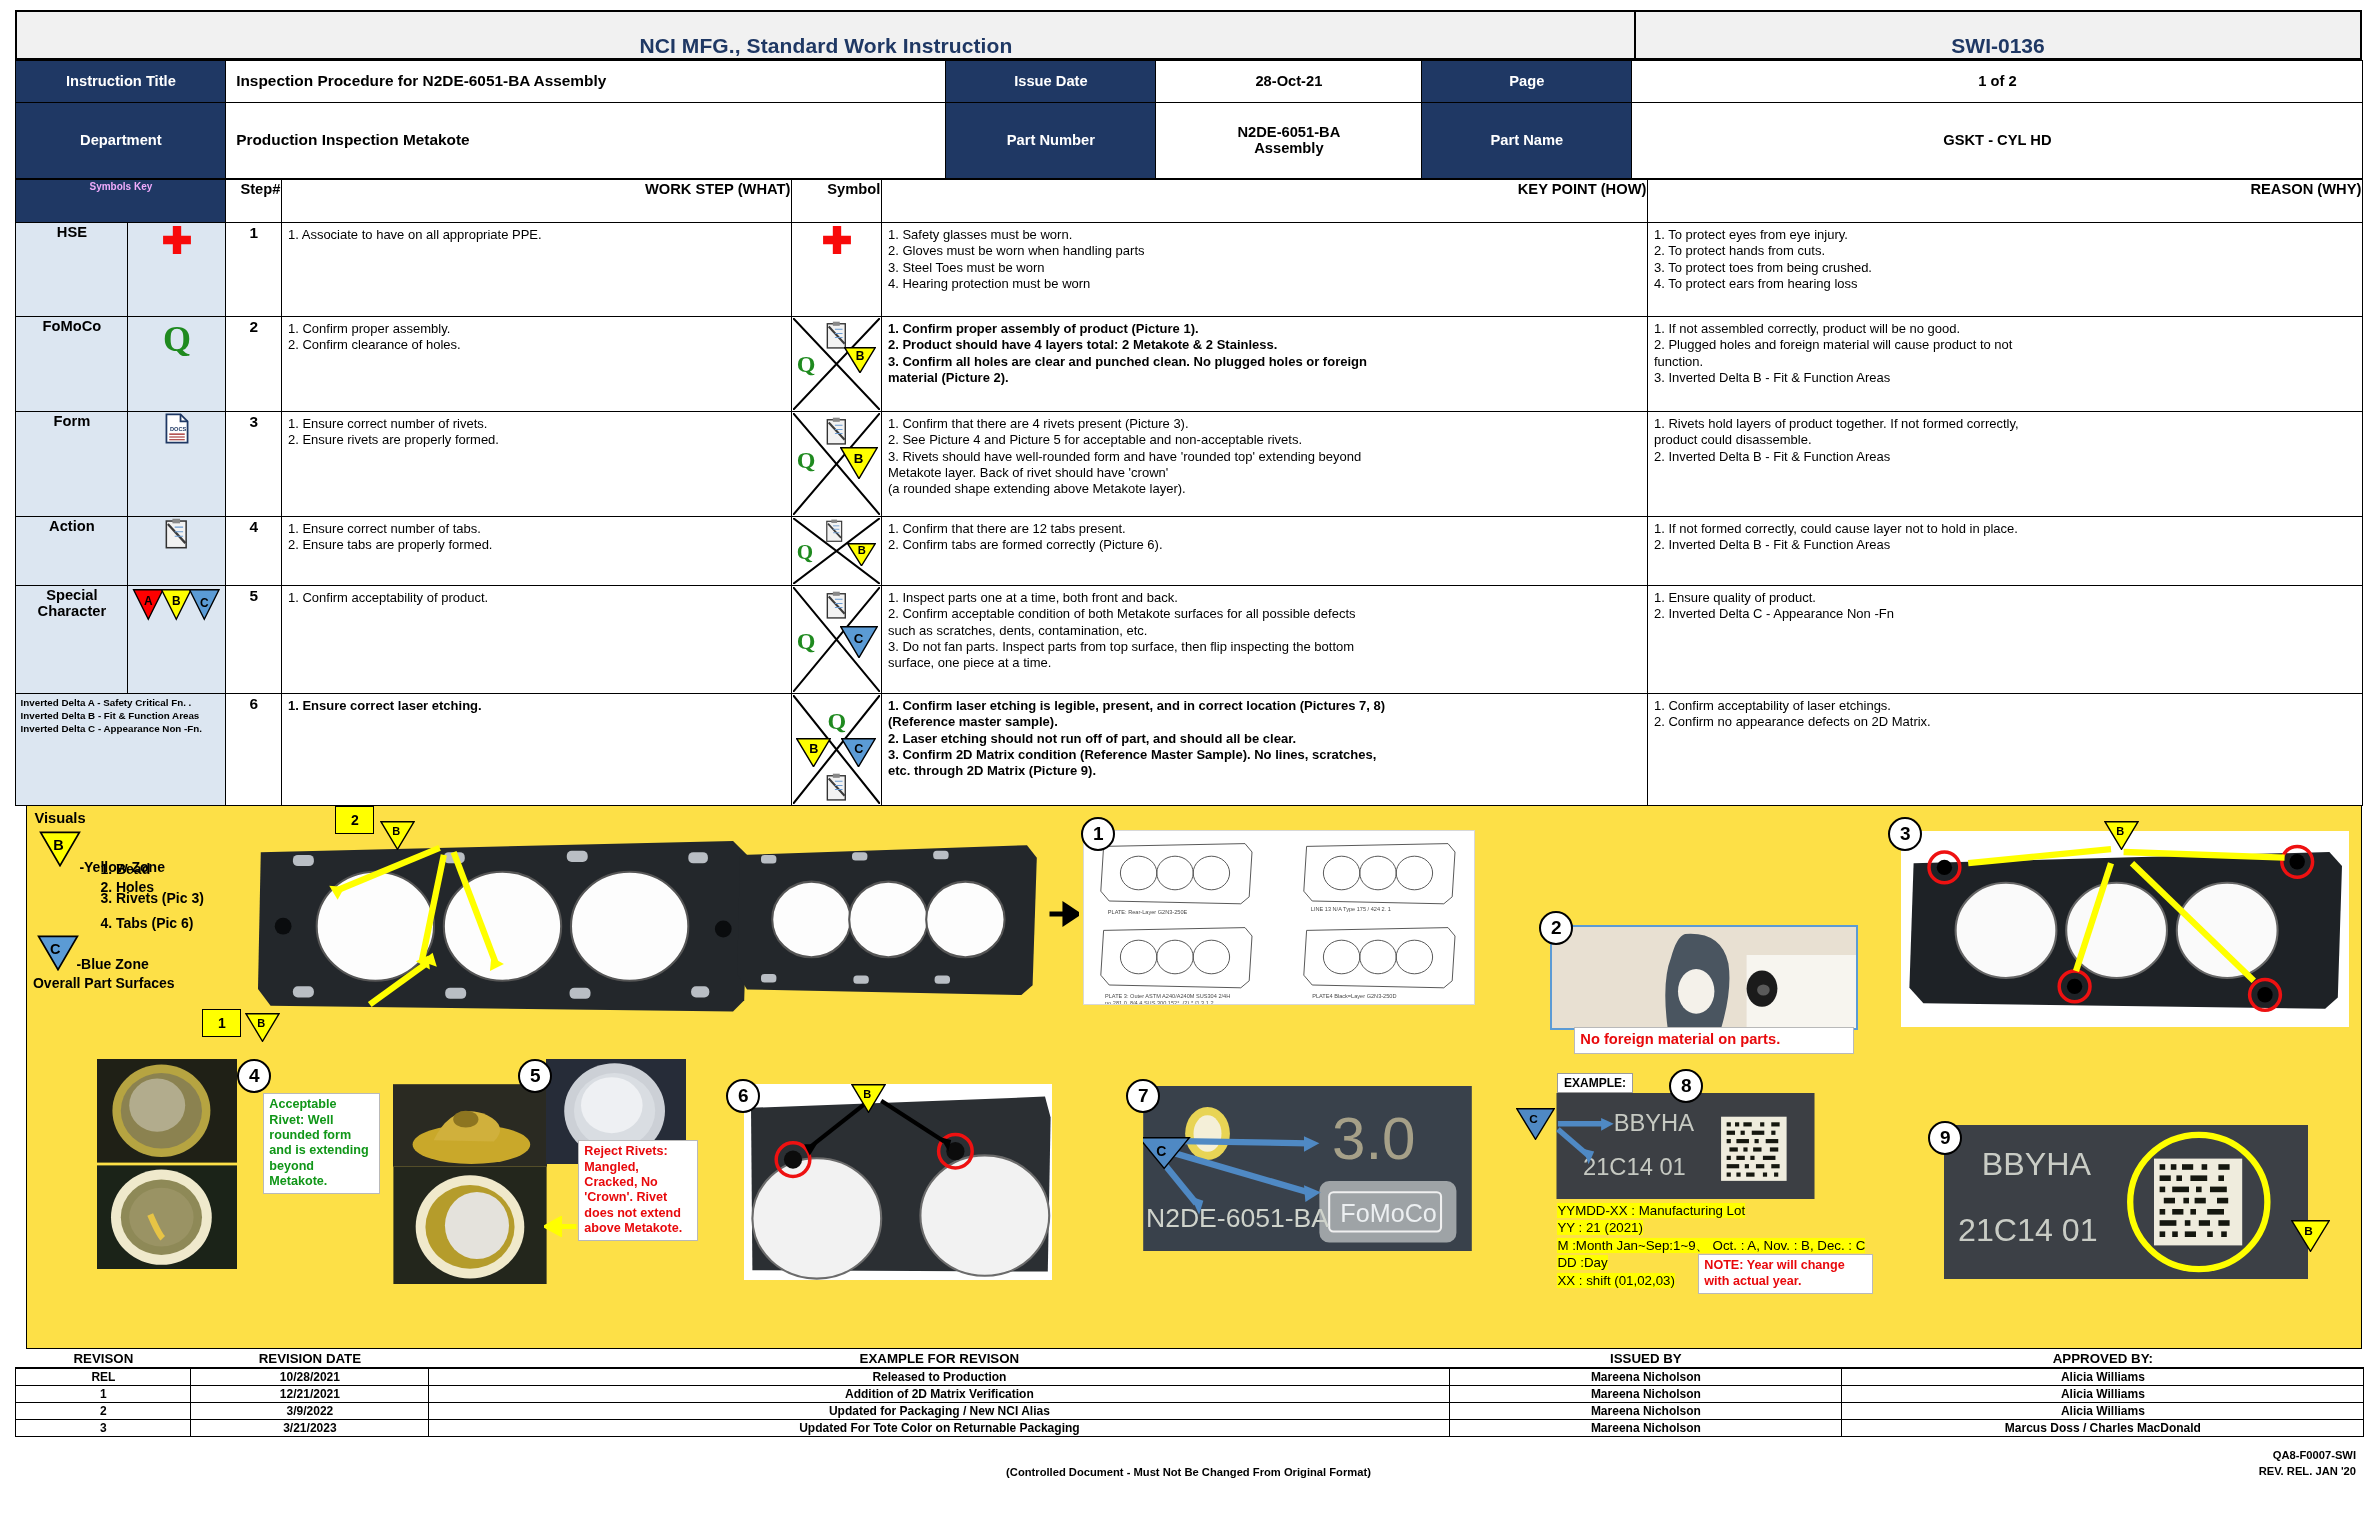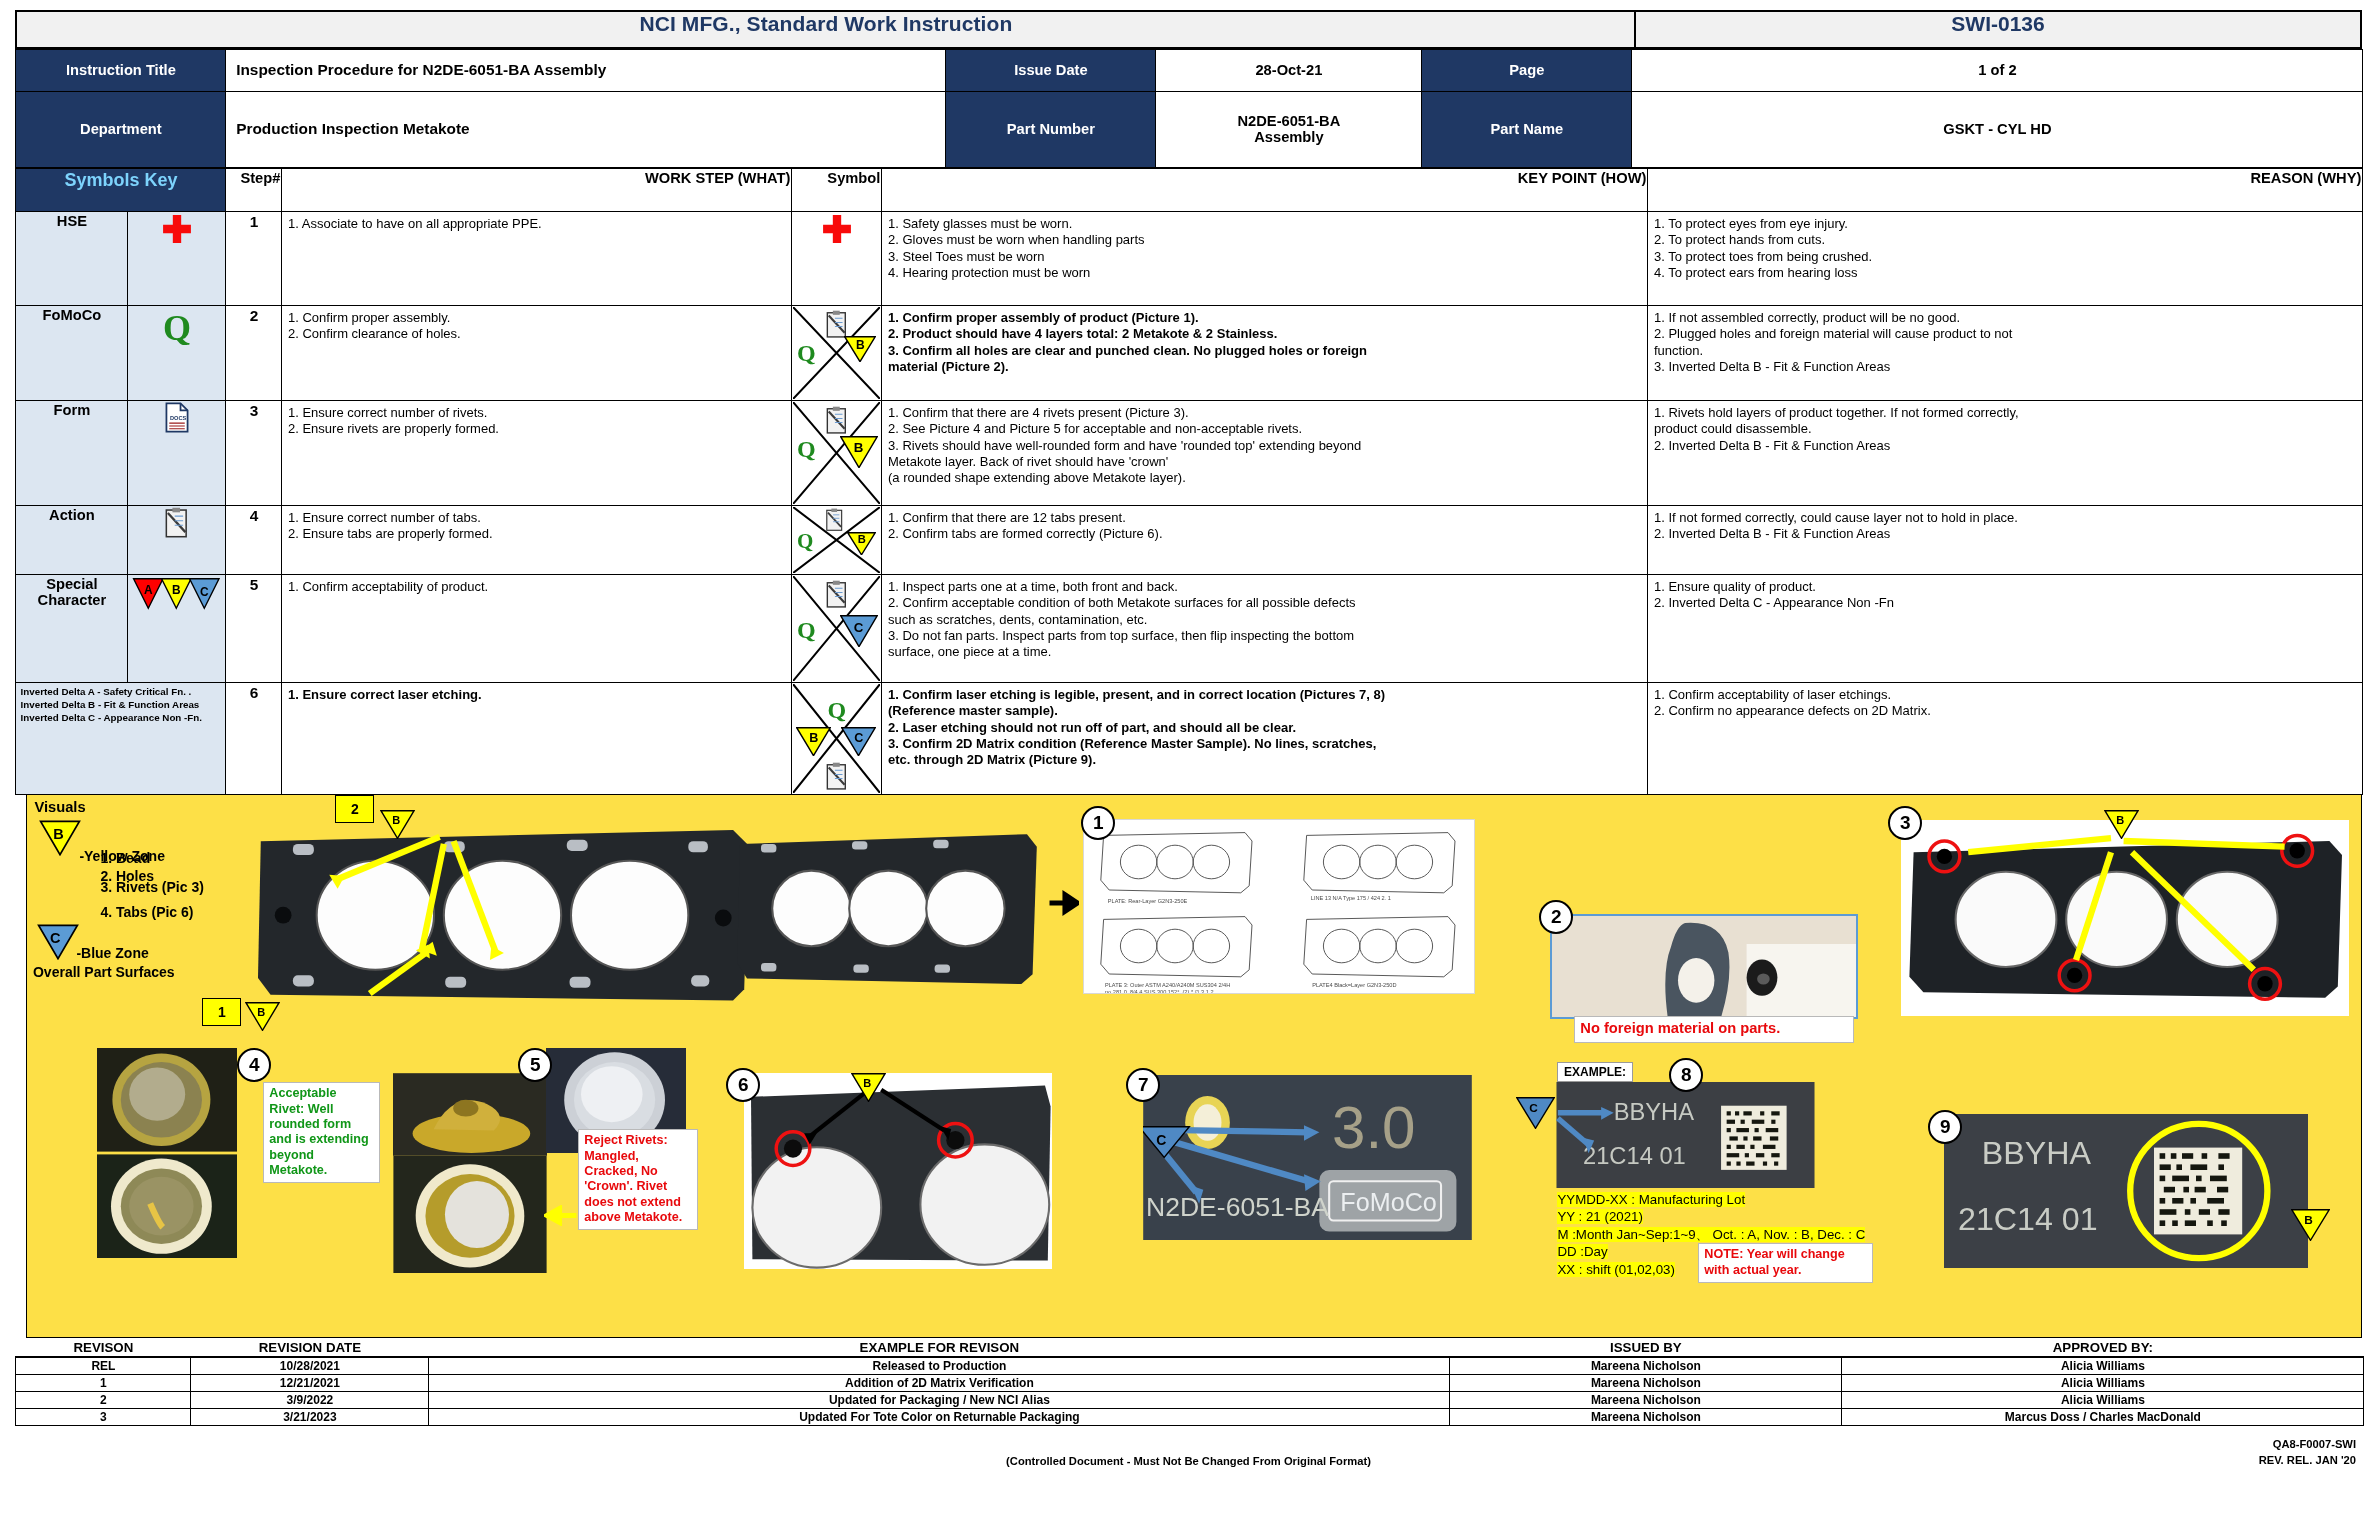--- a/index.html
+++ b/index.html
@@ -7,40 +7,40 @@
   body {
     width: 2377px; height: 1538px;
     background: #ffffff;
     font-family: "Liberation Sans", sans-serif;
     color: #000;
     overflow: hidden;
   }
   .page { position: relative; width: 2377px; height: 1538px; padding: 9.8px 15.4px 0 15.4px; }
 
   
-  .titlebar { background:#f1f1f1; border:2.1px solid #000; height:39px; display:flex; align-items:flex-start; }
+  .titlebar { background:#f1f1f1; border:2.1px solid #000; height:50px; display:flex; align-items:flex-end; }
   .titlebar .t-left { flex: 0 0 1617px; text-align:center; font-size:21px; font-weight:bold; color:#1f3864; letter-spacing:0.1px; }
   .titlebar .t-div { width:2.1px; background:#000; align-self:stretch; }
   .titlebar .t-right { flex:1; text-align:center; font-size:21px; font-weight:bold; color:#1f3864; }
 
   
   .hdr { border-collapse: collapse; width:100%; table-layout: fixed; border-top:none; }
   .hdr td { border:1.4px solid #000; height:42px; }
   .lbl {
     background:#1f3864; color:#fff; font-weight:bold; font-size:14.7px;
     text-align:center; vertical-align:middle;
   }
   .val { background:#fff; text-align:center; font-size:14.7px; font-weight:bold; vertical-align:middle; }
   .val.left { text-align:left; padding-left:9.8px; font-size:15.4px; }
 
   
   .main { border-collapse:collapse; width:100%; table-layout:fixed; }
   .main td { border:1.4px solid #000; vertical-align:top; }
   .colhead { text-align:right; font-weight:bold; font-size:14.7px; vertical-align:middle; height:43px; background:#fff; }
-  .symkeyhead { background:#1f3864; color:#7dd3fc; font-weight:bold; font-size:18px; text-align:center; vertical-align:middle; }
+  .symkeyhead { background:#1f3864; color:#f0abfc; font-weight:bold; font-size:10px; text-align:center; vertical-align:middle; }
   .symcat { background:#dce6f1; text-align:center; font-weight:bold; font-size:14.7px; vertical-align:middle; }
   .symicon { background:#dce6f1; text-align:center; vertical-align:middle; }
   .stepnum { text-align:center; font-weight:bold; font-size:15.4px; vertical-align:middle; }
   .cellp { padding:4.2px 5.6px 2.8px 5.6px; font-size:13px; line-height:1.26; }
   .cellp.bold { font-weight:bold; }
   .deltalegend { background:#dce6f1; font-size:9.8px; line-height:1.3; padding:3.5px 4.2px; font-weight:bold; vertical-align:top; }
 
   
   .symcell { position:relative; width:100%; height:100%; min-height:49px; }
   .xline { position:absolute; left:0; top:0; width:100%; height:100%; }

